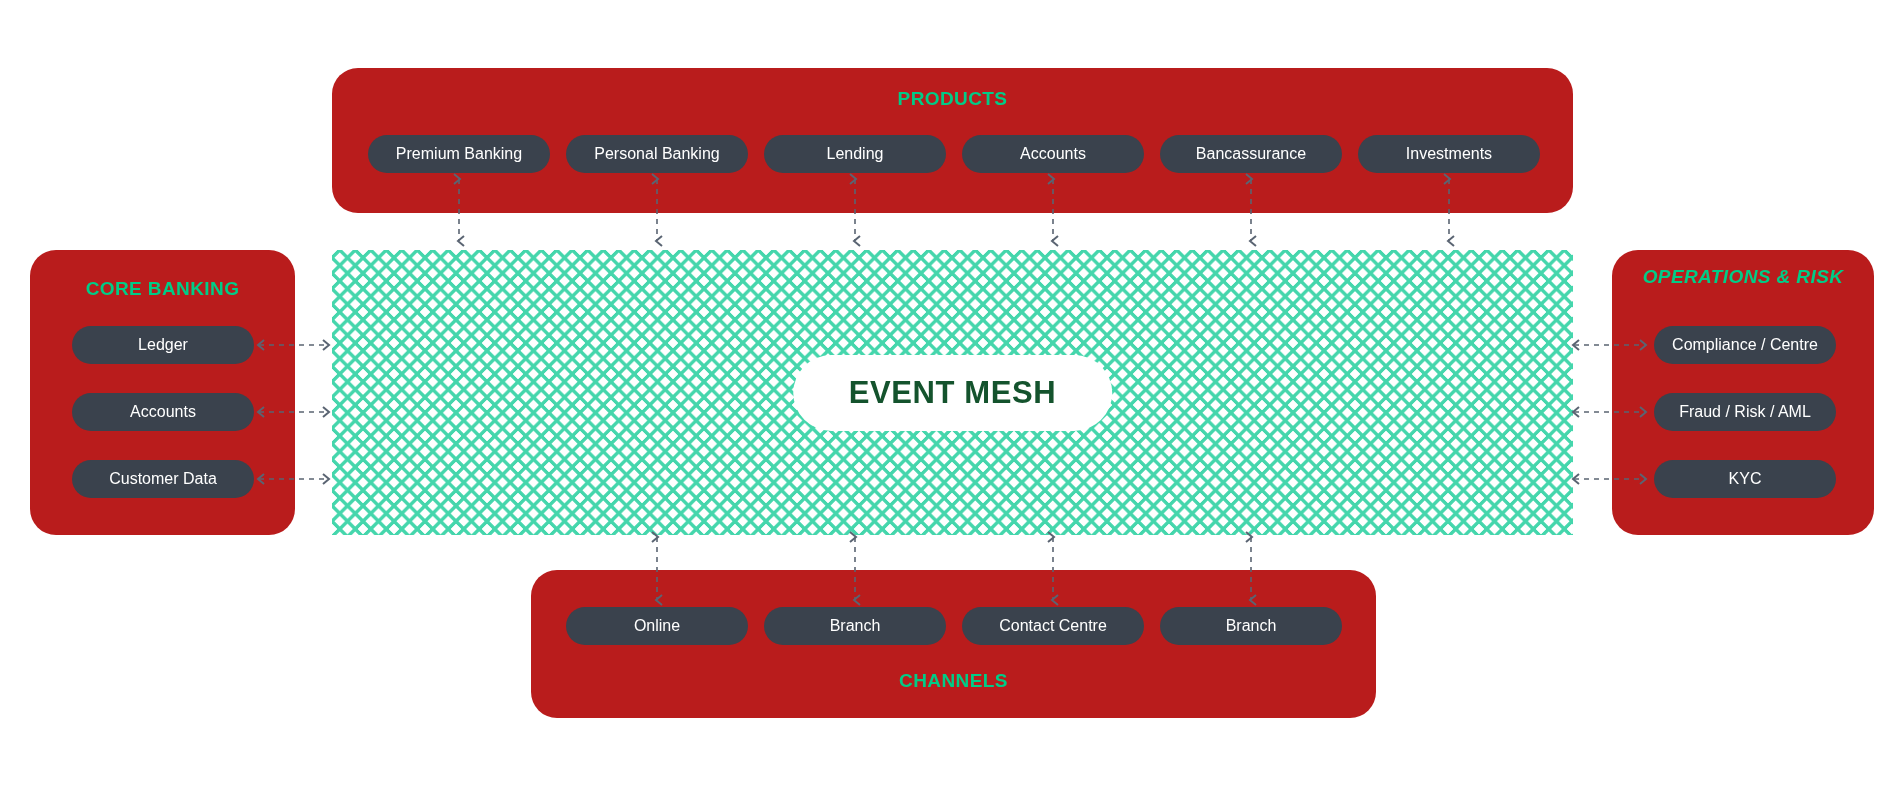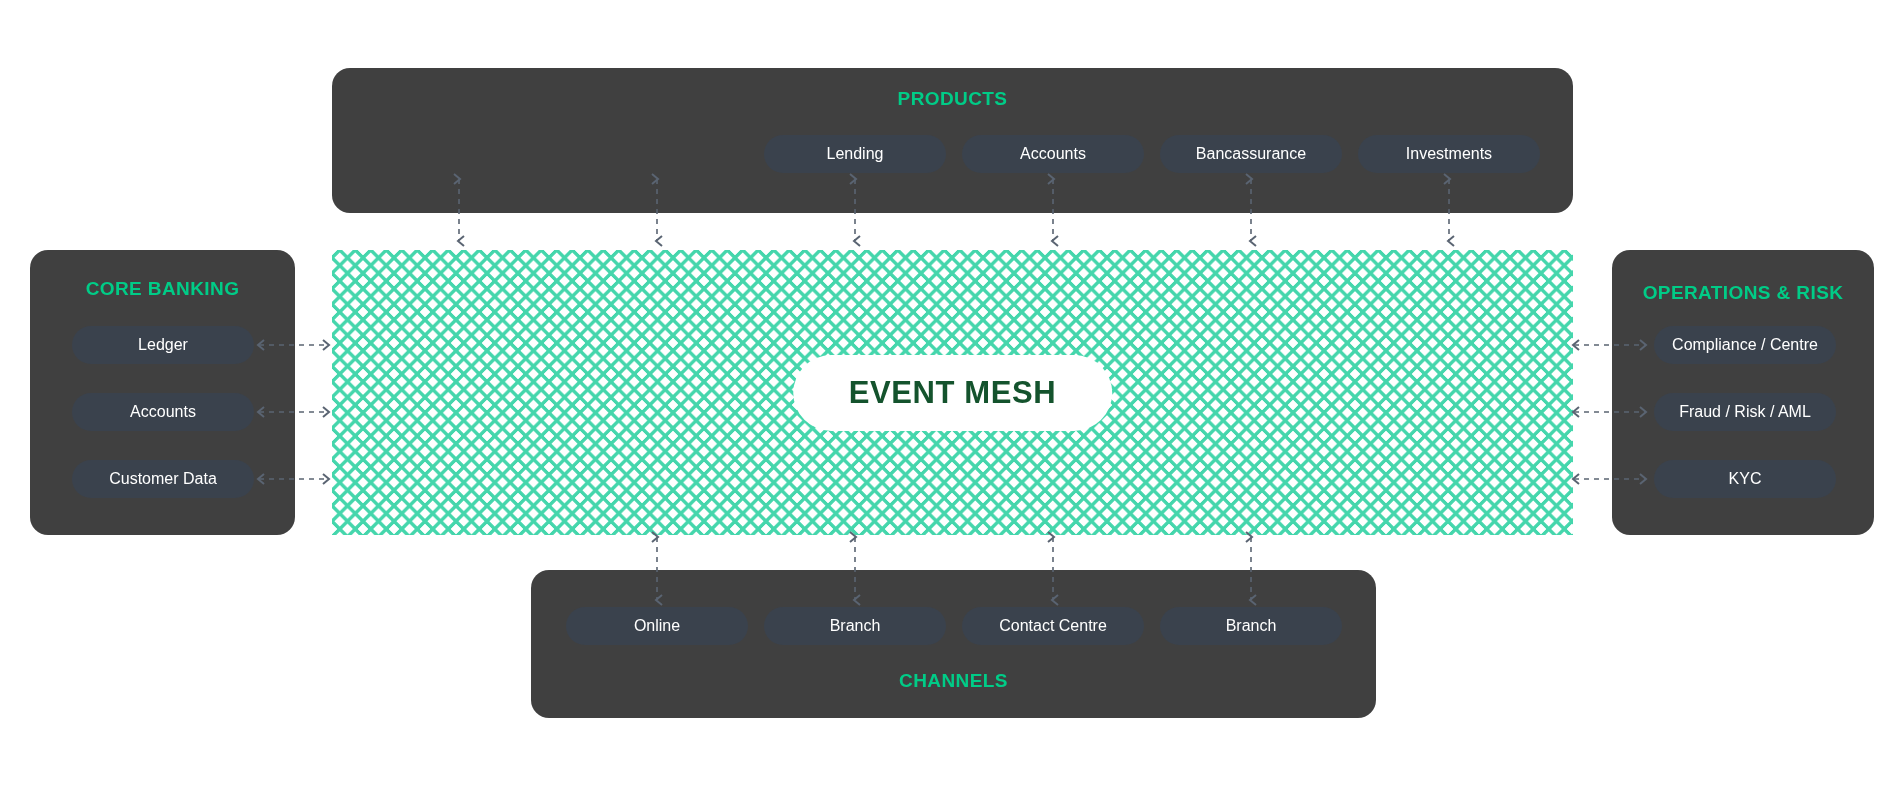--- a/index.html
+++ b/index.html
@@ -16,22 +16,22 @@
   #canvas {
     position: relative;
     width: 1904px;
     height: 789px;
     background: #ffffff;
   }
 
   
   .panel {
     position: absolute;
-    background: #404040;
-    border-radius: 18px;
+    background: #b91c1c;
+    border-radius: 26px;
     box-sizing: border-box;
   }
   .panel-title {
     position: absolute;
     width: 100%;
     text-align: center;
     font-weight: bold;
     font-size: 19px;
     letter-spacing: 0.4px;
     color: #00cc87;
@@ -95,20 +95,22 @@
 </style>
 </head>
 <body>
 
 <div id="canvas">
 
   <div class="panel" id="products-panel" style="left:332px; top:68px; width:1241px; height:145px;">
     <div class="panel-title" id="products-title" style="top:20px;">PRODUCTS</div>
   </div>
 
+  <div class="pill" style="left:368px; top:135px; width:182px;">Premium Banking</div>
+  <div class="pill" style="left:566px; top:135px; width:182px;">Personal Banking</div>
   <div class="pill" style="left:764px; top:135px; width:182px;">Lending</div>
   <div class="pill" style="left:962px; top:135px; width:182px;">Accounts</div>
   <div class="pill" style="left:1160px; top:135px; width:182px;">Bancassurance</div>
   <div class="pill" style="left:1358px; top:135px; width:182px;">Investments</div>
 
   <svg class="connector" style="left:0px; top:170px; width:1904px; height:90px;">
     <defs>
       <marker id="vtop" markerWidth="12" markerHeight="12" refX="6" refY="3" orient="auto" markerUnits="userSpaceOnUse">
         <path d="M1,8 L6,2 L11,8" fill="none" stroke="#5a6472" stroke-width="2"></path>
       </marker>
@@ -150,21 +152,21 @@
     </g>
   </svg>
 
   <div id="event-mesh">
     <div id="event-mesh-badge">
       <span id="event-mesh-label">EVENT MESH</span>
     </div>
   </div>
 
   <div class="panel" id="operations-risk-panel" style="left:1612px; top:250px; width:262px; height:285px;">
-    <div class="panel-title" id="operations-risk-title" style="top:32px;">OPERATIONS &amp; RISK</div>
+    <div class="panel-title" id="operations-risk-title" style="top:16px;font-style:italic;">OPERATIONS &amp; RISK</div>
   </div>
 
   <div class="pill" style="left:1654px; top:326px; width:182px;">Compliance / Centre</div>
   <div class="pill" style="left:1654px; top:393px; width:182px;">Fraud / Risk / AML</div>
   <div class="pill" style="left:1654px; top:460px; width:182px;">KYC</div>
 
   <svg class="connector" style="left:1565px; top:250px; width:92px; height:285px;">
     <g stroke="#5a6472" stroke-width="1.6" stroke-dasharray="5,5" fill="none">
       <line x1="9" y1="95" x2="80" y2="95" marker-start="url(#hleft)" marker-end="url(#hright)"></line>
       <line x1="9" y1="162" x2="80" y2="162" marker-start="url(#hleft)" marker-end="url(#hright)"></line>

